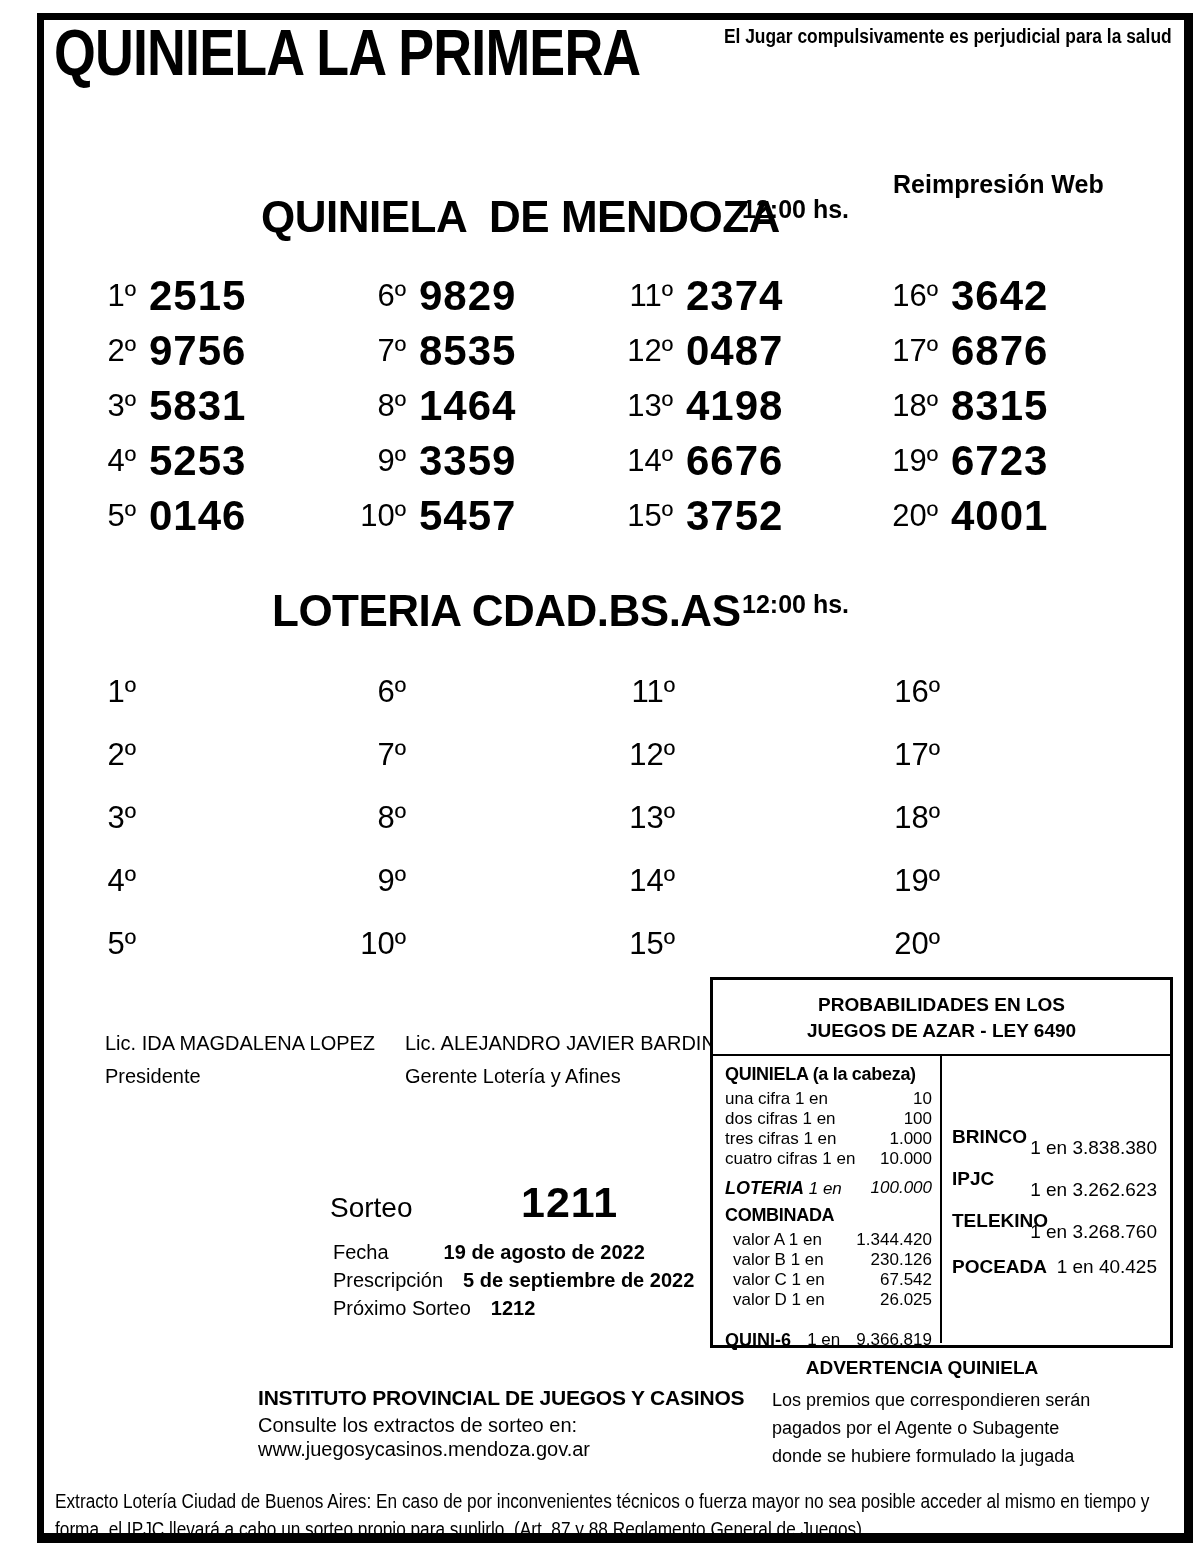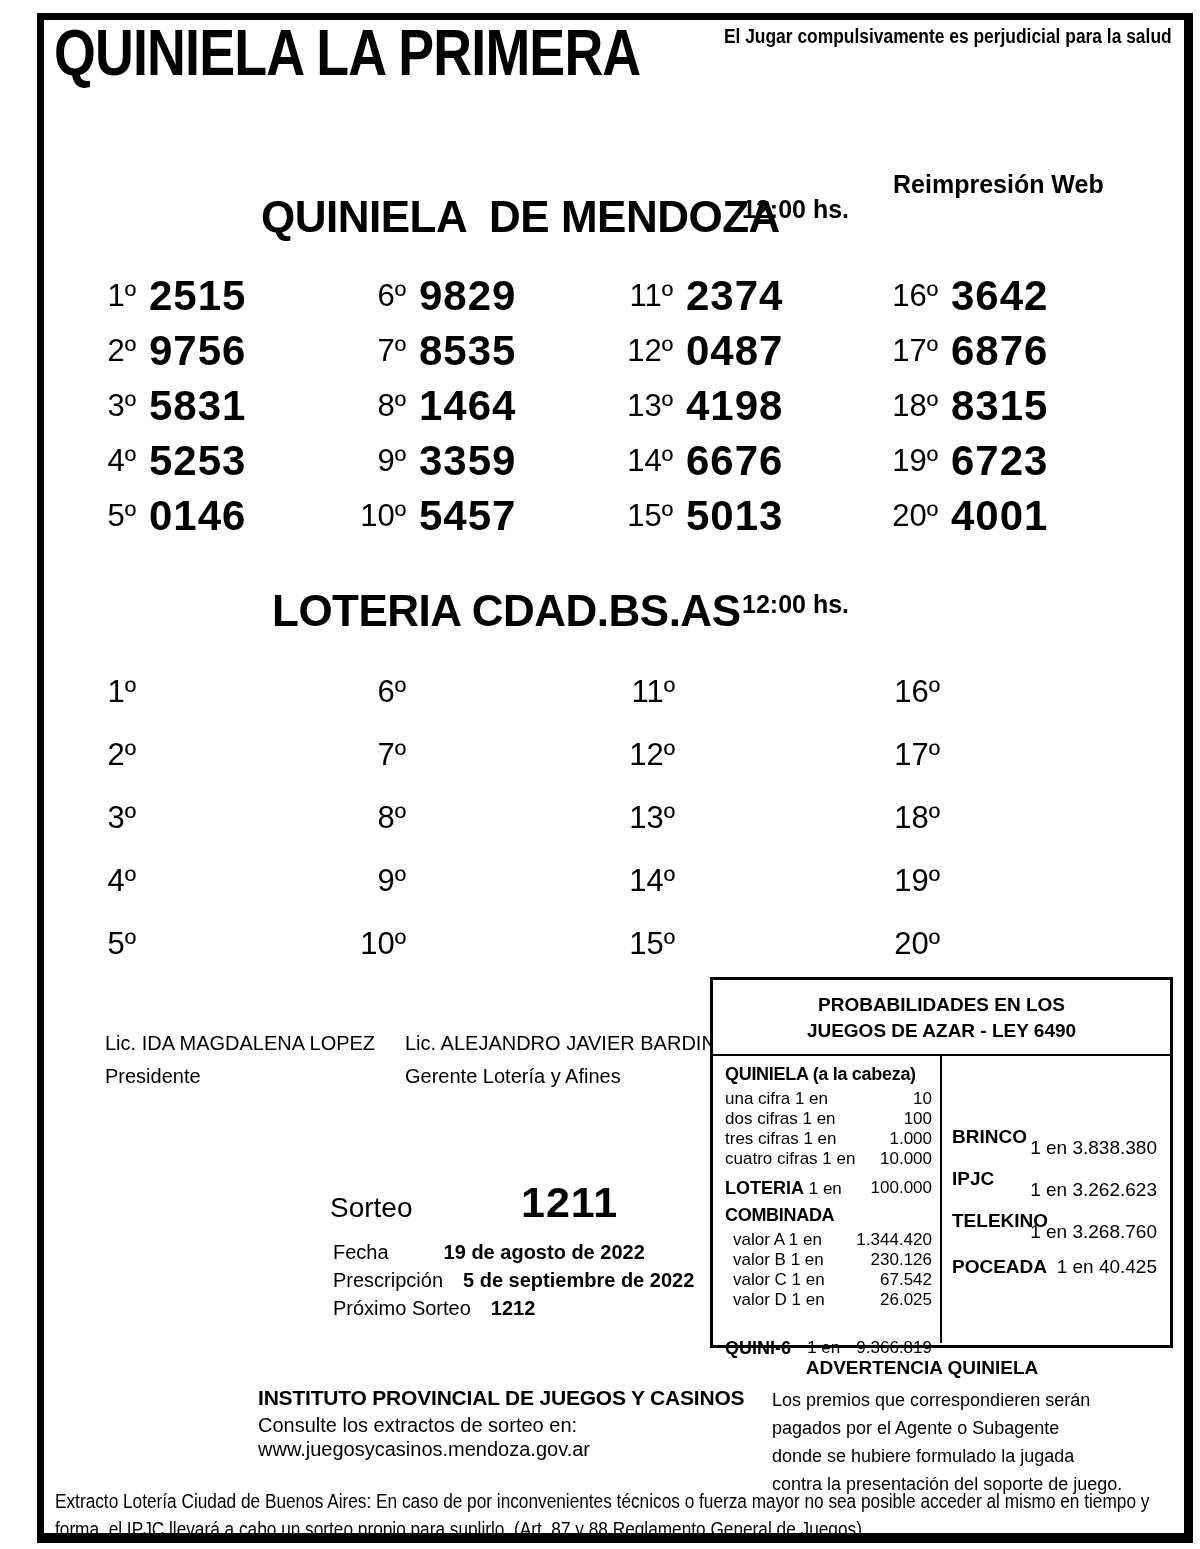--- a/index.html
+++ b/index.html
@@ -65,23 +65,23 @@
   }
   .prob-body { display:flex; height:calc(100% - 78px); }
   .prob-left {
     width:229px; box-sizing:border-box;
     border-right:2px solid #000;
     padding:8px 8px 0 12px; font-size:17px;
   }
   .p-head { font-size:18px; font-weight:bold; margin-bottom:4px; letter-spacing:-0.3px; white-space:nowrap; }
   .p-row { display:flex; justify-content:space-between; line-height:20px; white-space:nowrap; }
   .p-sub { padding-left:8px; }
-  .p-gap { margin-top:9px; }
+  .p-gap { margin-top:9px;font-style:italic; }
   .p-gap2 { margin-top:6px; }
-  .p-gap3 { margin-top:28px; }
+  .p-gap3 { margin-top:20px; }
   .prob-right { flex:1; padding:70px 13px 0 10px; font-size:19px; }
   .game { margin-bottom:9px; }
   .game-name { font-weight:bold; display:block; line-height:22px; }
   .game-odds { display:block; text-align:right; line-height:22px; margin-top:-11px; white-space:nowrap; }
   .game-inline { display:flex; justify-content:space-between; margin-top:13px; }
   .game-inline .game-odds { display:inline; margin-top:0; }
 
   .sorteo-label { left:330px; top:1192px; font-size:28px; }
   .sorteo-number { left:492px; top:1178px; font-size:43px; font-weight:bold; letter-spacing:1px;margin-left:29px; }
   .meta-row { position:absolute; left:333px; display:flex; align-items:baseline; font-size:20px; white-space:nowrap; }
@@ -174,21 +174,21 @@
   <div class="res-row">
       <span class="ord">13º</span>
       <span class="num">4198</span>
     </div>
   <div class="res-row">
       <span class="ord">14º</span>
       <span class="num">6676</span>
     </div>
   <div class="res-row">
       <span class="ord">15º</span>
-      <span class="num">5013</span>
+      <span class="num">3752</span>
     </div>
 </div>
 
 <div class="res-col" style="left:860px">
   <div class="res-row">
       <span class="ord">16º</span>
       <span class="num">3642</span>
     </div>
   <div class="res-row">
       <span class="ord">17º</span>
@@ -379,19 +379,18 @@
   <div class="inst-name">INSTITUTO PROVINCIAL DE JUEGOS Y CASINOS</div>
   <div class="inst-line">Consulte los extractos de sorteo en:</div>
   <div class="inst-line">www.juegosycasinos.mendoza.gov.ar</div>
 </div>
 
 <div class="abs advertencia">
   <div class="adv-title">ADVERTENCIA QUINIELA</div>
   <div class="adv-line">Los premios que correspondieren serán</div>
   <div class="adv-line">pagados por el Agente o Subagente</div>
   <div class="adv-line">donde se hubiere formulado la jugada</div>
-  <div class="adv-line">contra la presentación del soporte de juego.</div>
 </div>
 
 <div class="abs footer">
   <div>Extracto Lotería Ciudad de Buenos Aires: En caso de por inconvenientes técnicos o fuerza mayor no sea posible acceder al mismo en tiempo y</div>
   <div>forma, el IPJC llevará a cabo un sorteo propio para suplirlo. (Art. 87 y 88 Reglamento General de Juegos)</div>
 </div>
 
 </body></html>

